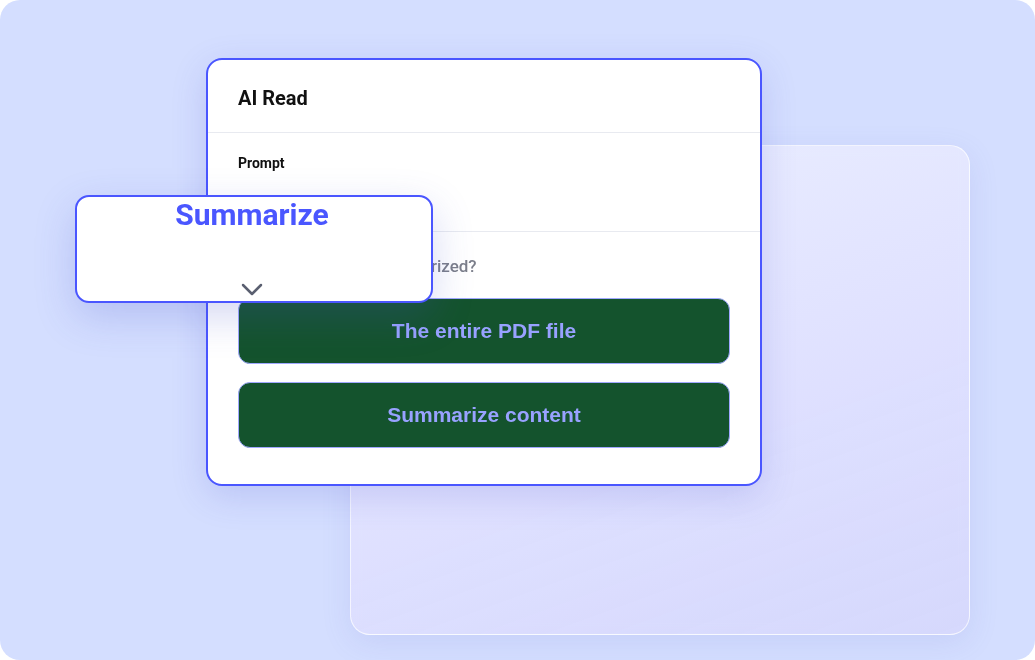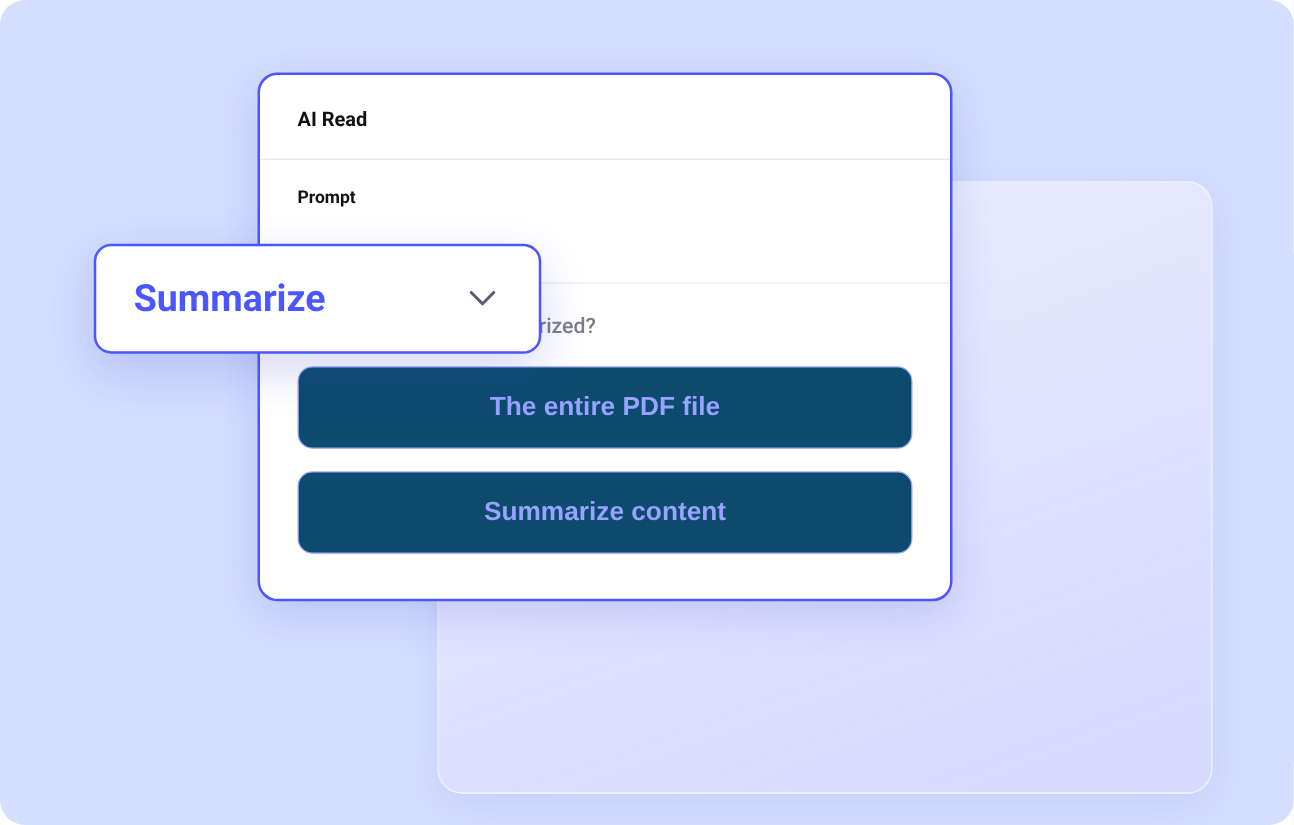--- a/index.html
+++ b/index.html
@@ -42,21 +42,21 @@
       background: #ffffff;
       border: 2px solid #4a56ff;
       border-radius: 16px;
       box-shadow: 0 10px 35px rgba(70,80,200,0.18);
     }
     .card-header {
       padding: 26px 30px 22px 30px;
       border-bottom: 1px solid #e8eaf0;
     }
     .card-title {
-      font-size: 16px;
+      font-size: 20px;
       font-weight: 700;
       color: #111111;
     }
     .prompt-section {
       padding: 22px 30px 60px 30px;
       border-bottom: 1px solid #e8eaf0;
     }
     .prompt-label {
       font-size: 14px;
       font-weight: 700;
@@ -67,48 +67,49 @@
     }
     .question-label {
       font-size: 17px;
       font-weight: 500;
       color: #7b7e8a;
       margin-bottom: 22px;
     }
     .option-button {
       width: 100%;
       padding: 20px 0;
-      background: #0c4a6e;
+      background: #14532d;
       border: 1.5px solid #a0a8ff;
       border-radius: 12px;
       font-size: 21px;
       font-weight: 600;
       color: #98a2ff;
       text-align: center;
       cursor: pointer;
       margin-bottom: 18px;
     }
     .option-button:last-child {
       margin-bottom: 0;
     }
     .dropdown {
       position: absolute;
       left: 75px;
       top: 195px;
       width: 358px;
-      height: 88px;
+      height: 108px;
       background: #ffffff;
       border: 2px solid #4a56ff;
       border-radius: 14px;
       box-shadow: 0 14px 40px rgba(70,80,200,0.22);
       display: flex;
       align-items: center;
       justify-content: space-between;
       padding: 0 34px 0 30px;
       cursor: pointer;
+      flex-direction: column;
     }
     .dropdown-value {
       font-size: 30px;
       font-weight: 700;
       color: #4a56ff;
     }
     .chevron {
       width: 22px;
       height: 22px;
       display: flex;

